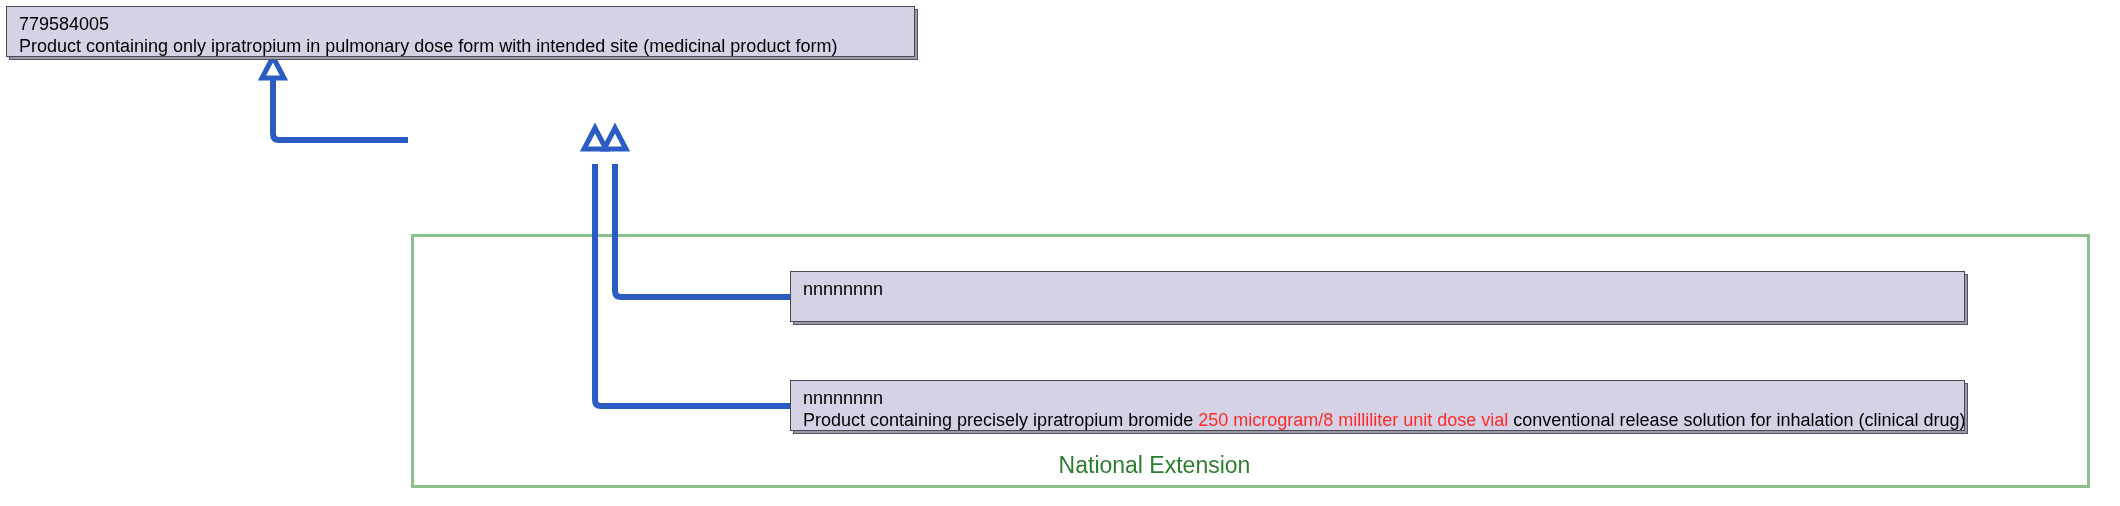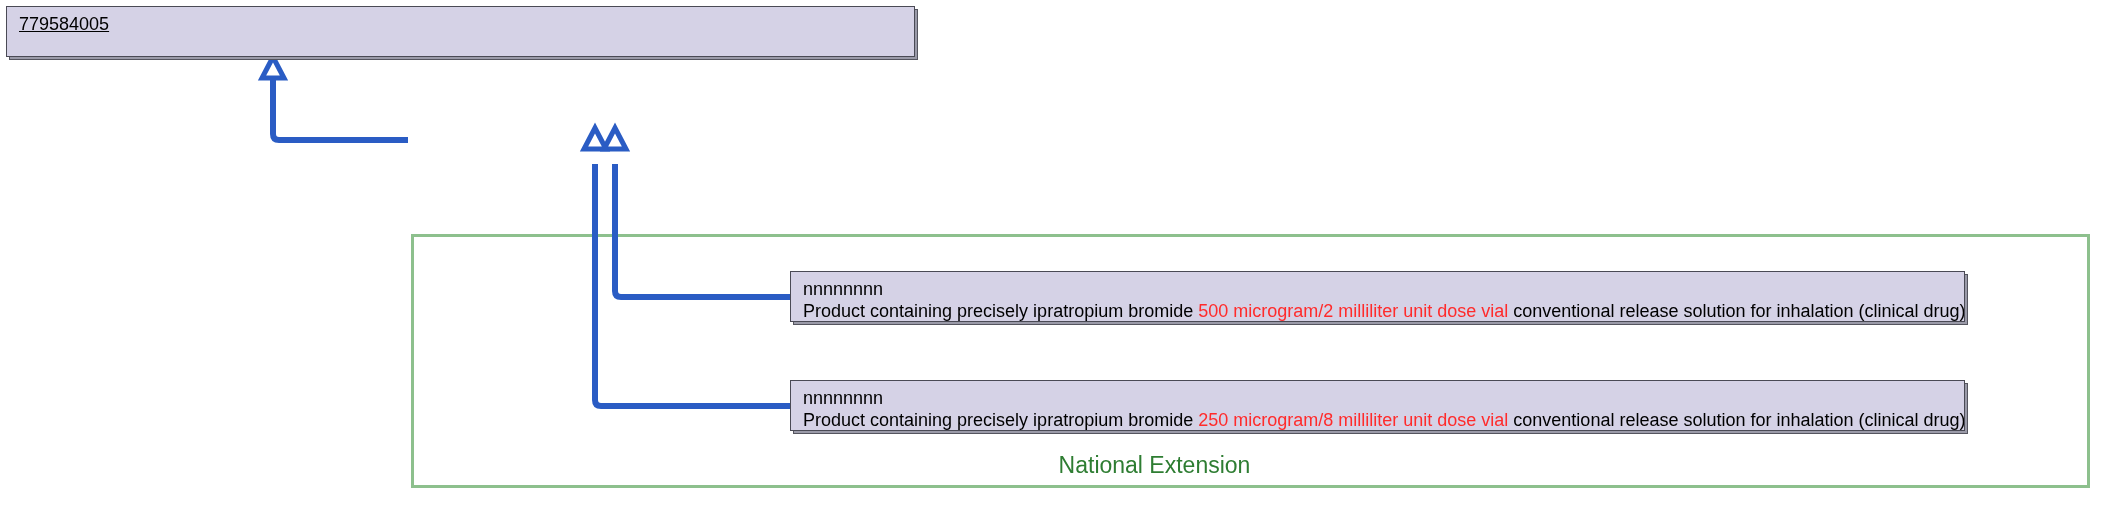--- a/index.html
+++ b/index.html
@@ -84,28 +84,28 @@
       <path d="M 790 406 L 601 406 Q 595 406 595 400 L 595 164"></path>
     </g>
     <g fill="#ffffff" stroke="#2a5cc4" stroke-width="5" stroke-linejoin="miter">
 
       <polygon points="273,57 262,78 284,78"></polygon>
       <polygon points="615,128 604,149 626,149"></polygon>
       <polygon points="595,128 584,149 606,149"></polygon>
     </g>
   </svg>
 
-  <div class="concept-box" style="left:6px; top:6px; width:909px; height:51px;text-decoration:underline;">
+  <div class="concept-box" style="left:6px; top:6px; width:909px; height:51px;">
     <div class="concept-id">779584005</div>
+    <div class="concept-term"><span>Product containing only ipratropium in pulmonary dose form with intended site (medicinal product form)</span><span class="hl-red"></span><span></span></div>
   </div>
 
 
   <div class="concept-box" style="left:790px; top:271px; width:1175px; height:51px;">
     <div class="concept-id">nnnnnnnn</div>
-    <div class="concept-term"><span>Product containing precisely ipratropium bromide </span><span class="hl-red">500 microgram/2 milliliter unit dose vial</span><span> conventional release solution for inhalation  (clinical drug)</span></div>
   </div>
 
   <div class="concept-box" style="left:790px; top:380px; width:1175px; height:51px;">
     <div class="concept-id">nnnnnnnn</div>
     <div class="concept-term"><span>Product containing precisely ipratropium bromide </span><span class="hl-red">250 microgram/8 milliliter unit dose vial</span><span> conventional release solution for inhalation  (clinical drug)</span></div>
   </div>
 
 </div>
 
 </body></html>

